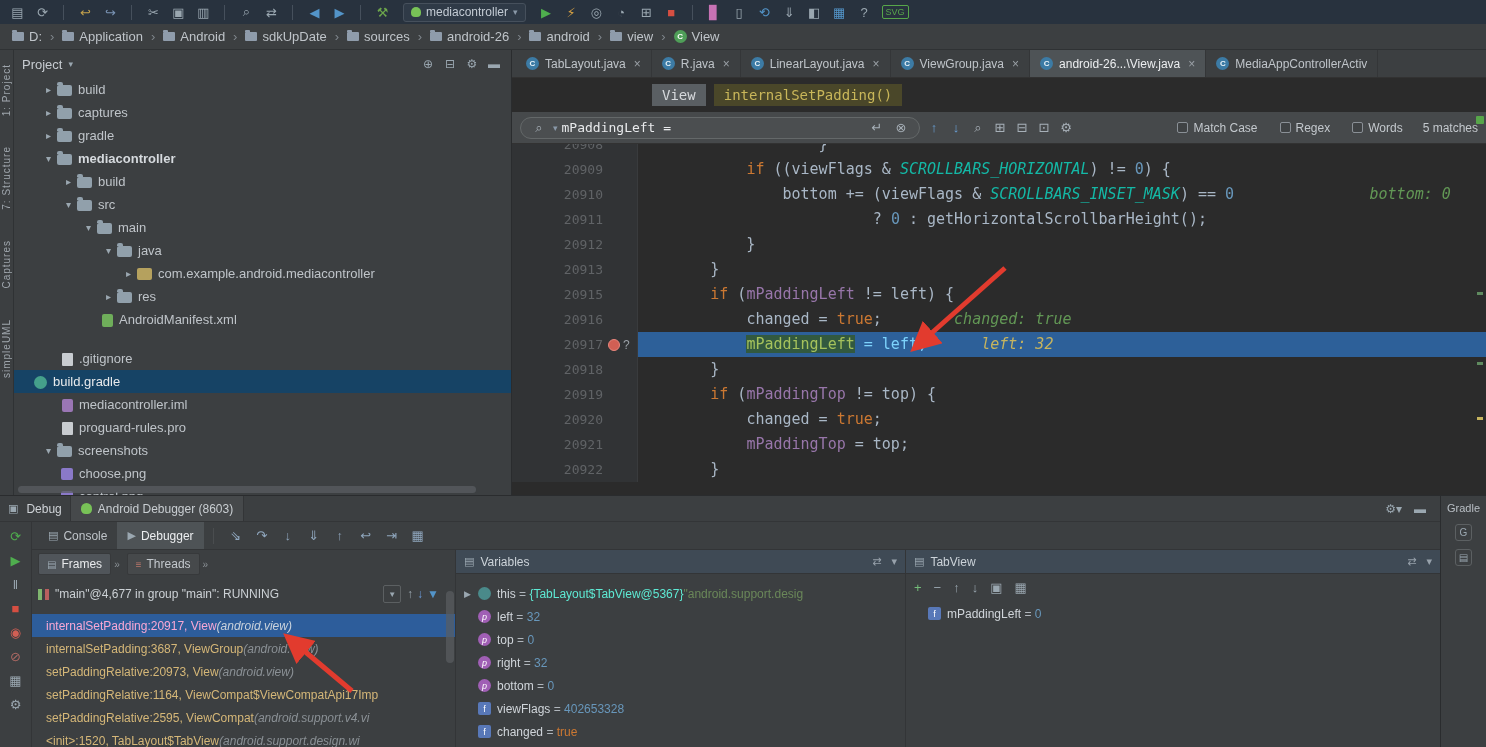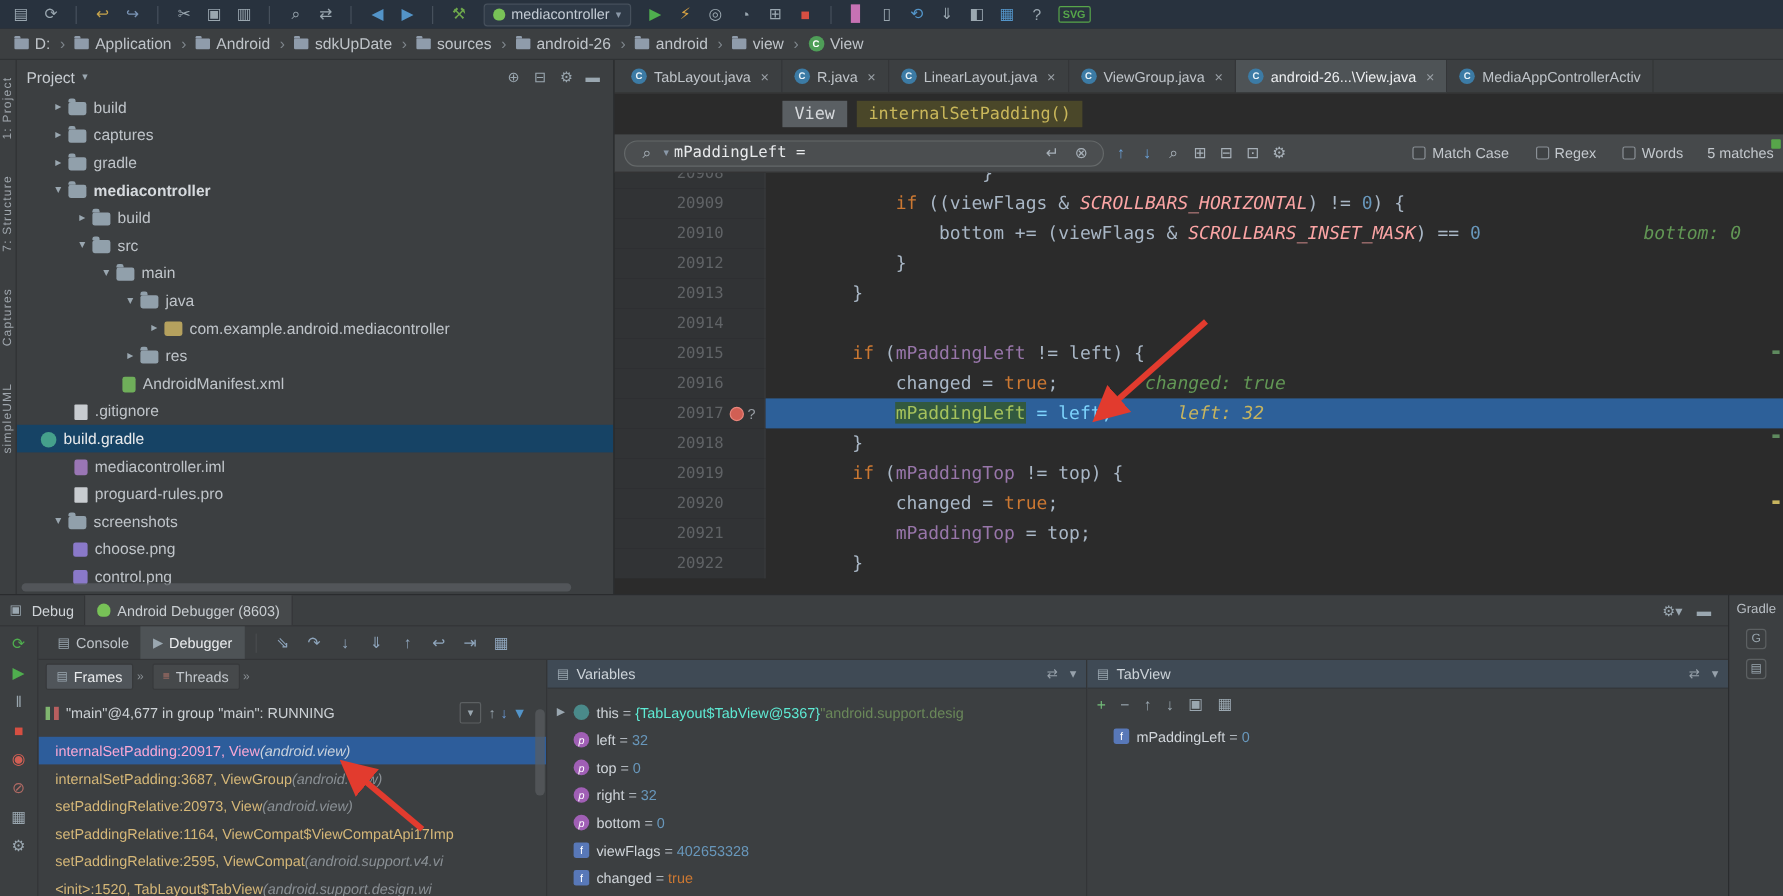--- a/index.html
+++ b/index.html
@@ -7,21 +7,21 @@
   #app{position:relative;width:1486px;height:747px;background:#2b2b2b;overflow:hidden;color:#bbbbbb;font-size:12px}
 
   
   .toolbar{position:absolute;left:0;top:0;width:100%;height:24px;background:#28323e;display:flex;align-items:center;padding-left:6px;gap:2px}
   .tb-icon{width:23px;height:20px;display:inline-flex;align-items:center;justify-content:center;font-size:13px}
   .tb-sep{width:8px;height:15px;border-right:1px solid #46505c;margin-right:8px}
   .runconfig{display:inline-flex;align-items:center;gap:5px;border:1px solid #46505c;border-radius:3px;height:19px;padding:0 7px;margin:0 7px;background:#2f3a47}
   .rc-android{width:10px;height:10px;border-radius:50% 50% 40% 40%;background:#78c257}
   .rc-label{color:#c3cbd4;font-size:12px}
   .rc-caret{color:#8a98a8;font-size:9px}
-  .tb-badge{border:1px solid;border-radius:2px;font-size:9px;font-weight:bold;padding:1px 3px;margin-left:4px}
+  .tb-badge{border:1px solid;border-radius:2px;font-size:9px;font-weight:normal;padding:1px 3px;margin-left:4px}
 
   
   .crumbs{position:absolute;left:0;top:24px;width:100%;height:26px;background:#3c3f41;border-bottom:1px solid #2f3234;display:flex;align-items:center;padding-left:10px;font-size:13px;color:#bfc4c9}
   .crumb{display:inline-flex;align-items:center;gap:5px;padding:0 2px}
   .crumb-sep{color:#7f868c;margin:0 6px}
   .mini-folder{width:12px;height:9px;background:#8f9cab;border-radius:1px;position:relative;display:inline-block}
   .mini-folder::before{content:"";position:absolute;left:0;top:-2px;width:5px;height:2px;background:#8f9cab;border-radius:1px 1px 0 0}
   .mini-class{width:13px;height:13px;border-radius:50%;background:#4f9e58;color:#fff;font-size:8px;font-weight:bold;display:inline-flex;align-items:center;justify-content:center}
 
   
@@ -79,21 +79,21 @@
   .gut{width:126px;height:100%;background:#313335;display:flex;align-items:center;justify-content:flex-end;flex-shrink:0;border-right:1px solid #393b3d}
   .lnum{color:#606366;font-size:13px;font-family:"DejaVu Sans Mono",monospace}
   .markzone{width:34px;height:100%;display:flex;align-items:center;gap:3px;padding-left:5px;flex-shrink:0}
   .bpdot{width:12px;height:12px;border-radius:50%;background:#d15f54;border:1px solid #e8867c;flex-shrink:0}
   .bpq{color:#9aa0a6;font-size:12px}
   .txt{flex:1;display:block;line-height:25px;white-space:pre;font-family:"DejaVu Sans Mono",monospace;font-size:15px;overflow:hidden}
   .txtcur{background:#2d6099}
   .s-p{color:#a9b7c6}
   .s-k{color:#cc7832}
   .s-f{color:#9876aa}
-  .s-c{color:#fca5a5;font-style:italic}
+  .s-c{color:#14b8a6;font-style:italic}
   .s-n{color:#6897bb}
   .s-h{color:#629755;font-style:italic}
   .s-h2{color:#c7b45e;font-style:italic}
   .s-m{background:#32593f;color:#a5c25c}
   .s-w{color:#7dd3fc}
   .stripe{position:absolute;top:62px;right:0;width:13px;bottom:0}
   .stripe .m-green{position:absolute;top:4px;right:2px;width:8px;height:8px;background:#57a64a;border-radius:1px}
   .stripe .mk{position:absolute;right:3px;width:6px;height:3px;background:#5f8a5f}
   .stripe .mk1{top:180px}.stripe .mk2{top:250px}.stripe .mk3{top:305px;background:#c7b45e}
 
@@ -332,21 +332,21 @@
           </div>
           <div class="trow" style="padding-left: 86px;">
             <span class="tarrow">▸</span>
             <span class="ticon folder"></span>
             <span class="tlabel">res</span>
           </div>
           <div class="trow" style="padding-left: 86px;">
             <span class="ticon manifest"></span>
             <span class="tlabel">AndroidManifest.xml</span>
           </div>
-          <div class="trow" style="padding-left: 46px;">
+          <div class="trow" style="padding-left: 46px; margin-top: 16px;">
             <span class="ticon file"></span>
             <span class="tlabel">.gitignore</span>
           </div>
           <div class="trow sel" style="padding-left: 20px;">
             <span class="ticon gradle"></span>
             <span class="tlabel">build.gradle</span>
           </div>
           <div class="trow" style="padding-left: 46px;">
             <span class="ticon iml"></span>
             <span class="tlabel">mediacontroller.iml</span>
@@ -459,38 +459,38 @@
           </div>
           <div class="crow">
             <span class="gut">
               <span class="lnum">20910</span>
               <span class="markzone"></span>
             </span>
             <span class="txt"><span class="s-p">                </span><span class="s-p">bottom += (viewFlags &amp; </span><span class="s-c">SCROLLBARS_INSET_MASK</span><span class="s-p">) == </span><span class="s-n">0</span><span class="s-p">               </span><span class="s-h">bottom: 0</span></span>
           </div>
           <div class="crow">
             <span class="gut">
+              <span class="lnum">20911</span>
+              <span class="markzone"></span>
+            </span>
+            <span class="txt"><span class="s-p">                          ? </span><span class="s-n">0</span><span class="s-p"> : getHorizontalScrollbarHeight();</span></span>
+          </div>
+          <div class="crow">
+            <span class="gut">
               <span class="lnum">20912</span>
               <span class="markzone"></span>
             </span>
             <span class="txt"><span class="s-p">            }</span></span>
           </div>
           <div class="crow">
             <span class="gut">
               <span class="lnum">20913</span>
               <span class="markzone"></span>
             </span>
             <span class="txt"><span class="s-p">        }</span></span>
-          </div>
-          <div class="crow">
-            <span class="gut">
-              <span class="lnum">20914</span>
-              <span class="markzone"></span>
-            </span>
-            <span class="txt"></span>
           </div>
           <div class="crow">
             <span class="gut">
               <span class="lnum">20915</span>
               <span class="markzone"></span>
             </span>
             <span class="txt"><span class="s-p">        </span><span class="s-k">if</span><span class="s-p"> (</span><span class="s-f">mPaddingLeft</span><span class="s-p"> != left) {</span></span>
           </div>
           <div class="crow">
             <span class="gut">

